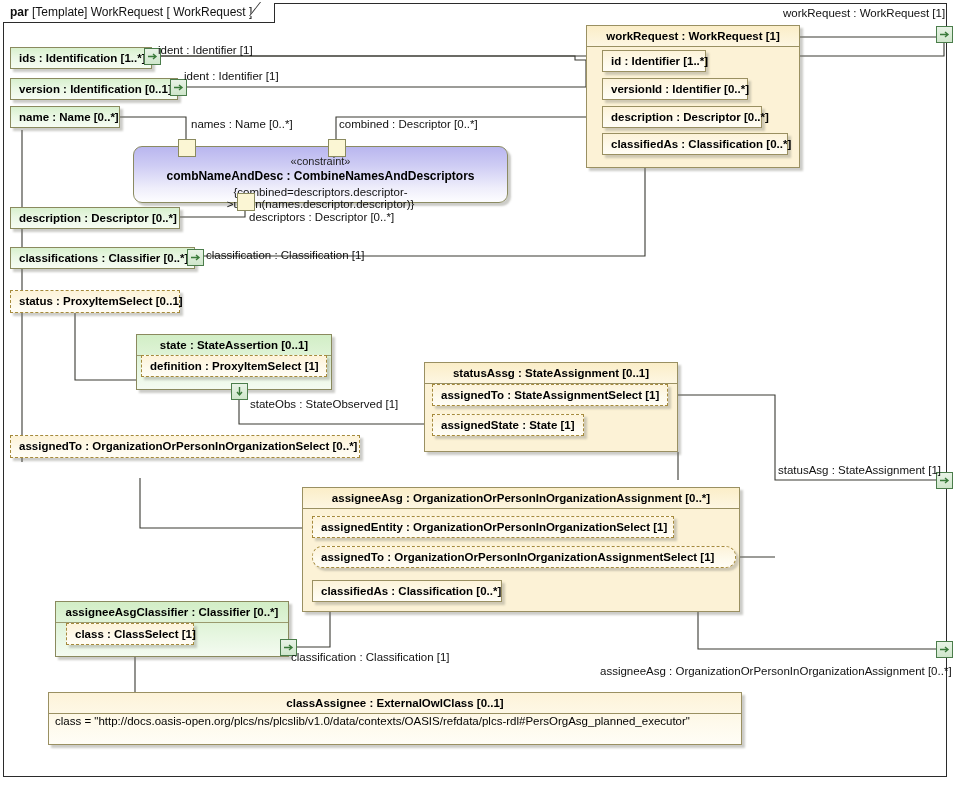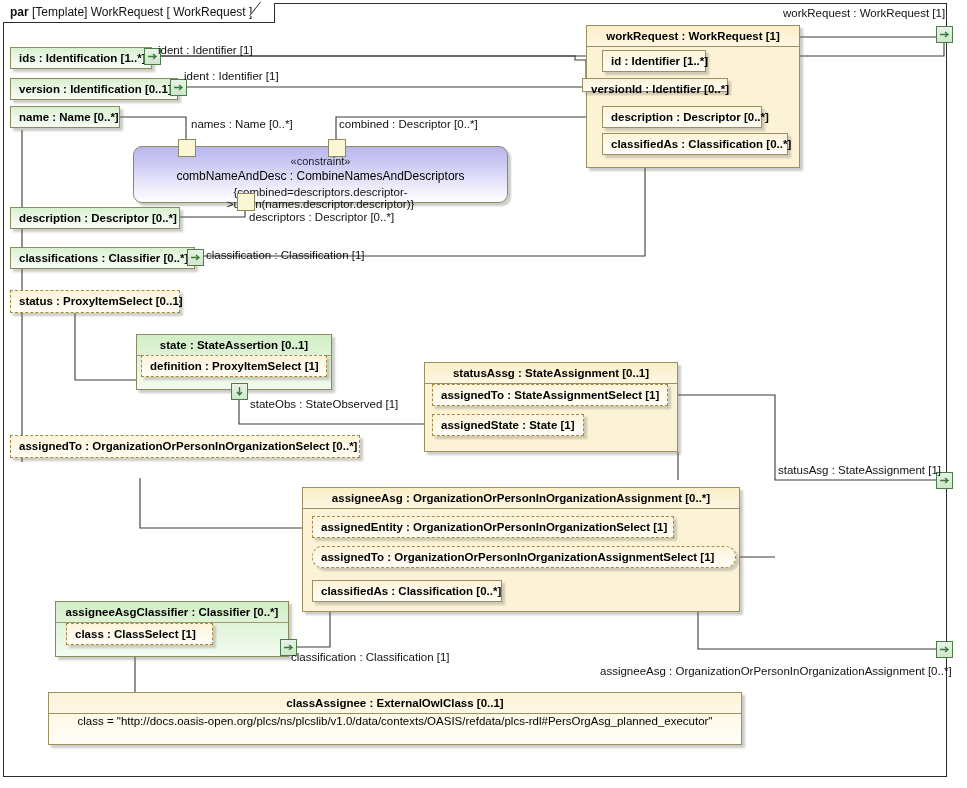--- a/index.html
+++ b/index.html
@@ -34,35 +34,35 @@
 
   
   .inner{position:absolute;box-sizing:border-box;font-size:11.5px;font-weight:bold;color:#000;
          padding:3px 8px;white-space:nowrap;line-height:14px;box-shadow:3px 3px 2px rgba(120,120,110,.34);}
 
   
   .constraint{position:absolute;box-sizing:border-box;border:1px solid #8b8b62;border-radius:9px;
         background:linear-gradient(180deg,#b9b6ef 0%,#cfcdf4 35%,#efeefb 75%,#fdfdff 100%);
         box-shadow:3px 3px 2px rgba(120,120,110,.38);text-align:center;}
   .constraint .stereo{font-size:11px;color:#222;padding-top:8px;}
-  .constraint .cname{font-size:12px;font-weight:normal;color:#000;padding-top:2px;}
+  .constraint .cname{font-size:12px;font-weight:bold;color:#000;padding-top:2px;}
   .constraint .cexpr{font-size:11.5px;color:#111;padding:3px 6px 5px 6px;}
 
   
   .port{position:absolute;width:17px;height:17px;box-sizing:border-box;
         border:1px solid #4b7d4b;background:linear-gradient(180deg,#e8f3e6 0%,#cfe6cb 100%);}
   .port svg{display:block;}
   .port.pale{border:1px solid #8a8a5e;background:#fbf6d4;}
 
   
   .lbl{position:absolute;font-size:11.5px;color:#111;white-space:nowrap;line-height:13px;}
 
   
   .dv-title{text-align:center;font-weight:bold;font-size:11.5px;padding:2px 0 1px;}
-  .dv-body{text-align:center;font-size:11.5px;padding:1px 6px 3px;white-space:nowrap;}
+  .dv-body{text-align:left;font-size:11.5px;padding:1px 6px 3px;white-space:nowrap;}
 </style>
 </head>
 <body>
 
 <div id="stage">
 
   <div class="frame"></div>
   <div class="frame-tab">
     <span class="kw">par</span>
     <span>[Template] WorkRequest [ WorkRequest ]</span>
@@ -153,21 +153,21 @@
   <div class="port" style="left:231px;top:383px;">
     <svg width="15" height="15" viewBox="0 0 15 15">
         <path d="M7.5 3 V10 M5 8 L7.5 11 L10 8" stroke="#3a7a3a" stroke-width="1.4" fill="none"></path>
       </svg>
   </div>
 
   <div class="blk compartment" style="left:586px;top:25px;width:214px;height:143px;">
     <div class="hdr" style="background:linear-gradient(180deg,#fbeec8 0%,#fdf6e2 100%);border-bottom:1px solid #9a9062;">workRequest : WorkRequest [1]</div>
   </div>
   <div class="inner creamlite" style="left:602px;top:50px;width:104px;height:22px;">id : Identifier [1..*]</div>
-  <div class="inner creamlite" style="left:582px;top:78px;width:146px;height:14px;">versionId : Identifier [0..*]</div>
+  <div class="inner creamlite" style="left:602px;top:78px;width:146px;height:22px;">versionId : Identifier [0..*]</div>
   <div class="inner creamlite" style="left:602px;top:106px;width:160px;height:22px;">description : Descriptor [0..*]</div>
   <div class="inner creamlite" style="left:602px;top:133px;width:186px;height:22px;">classifiedAs : Classification [0..*]</div>
 
   <div class="constraint" style="left:133px;top:146px;width:375px;height:57px;">
     <div class="stereo">«constraint»</div>
     <div class="cname">combNameAndDesc : CombineNamesAndDescriptors</div>
     <div class="cexpr">{combined=descriptors.descriptor-&gt;union(names.descriptor.descriptor)}</div>
   </div>
   <div class="port pale" style="left:178px;top:139px;width:18px;height:18px;"></div>
   <div class="port pale" style="left:328px;top:139px;width:18px;height:18px;"></div>
@@ -186,21 +186,21 @@
   <div class="blk compartment" style="left:302px;top:487px;width:438px;height:125px;">
     <div class="hdr" style="background:linear-gradient(180deg,#fbeec8 0%,#fdf6e2 100%);border-bottom:1px solid #9a9062;">assigneeAsg : OrganizationOrPersonInOrganizationAssignment [0..*]</div>
   </div>
   <div class="inner creamlite dashed" style="left:312px;top:516px;width:362px;height:22px;">assignedEntity : OrganizationOrPersonInOrganizationSelect [1]</div>
   <div class="inner creamlite dashed" style="left:312px;top:546px;width:424px;height:22px;border-radius:10px;">assignedTo : OrganizationOrPersonInOrganizationAssignmentSelect [1]</div>
   <div class="inner creamlite" style="left:312px;top:580px;width:190px;height:22px;">classifiedAs : Classification [0..*]</div>
 
   <div class="blk greenbox" style="left:55px;top:601px;width:234px;height:56px;">
     <div class="hdr" style="border-bottom:1px solid #9a9a6e;">assigneeAsgClassifier : Classifier [0..*]</div>
   </div>
-  <div class="inner creamlite dashed" style="left:66px;top:623px;width:147px;height:22px;">class : ClassSelect [1]</div>
+  <div class="inner creamlite dashed" style="left:66px;top:623px;width:128px;height:22px;">class : ClassSelect [1]</div>
   <div class="port" style="left:280px;top:639px;">
     <svg width="15" height="15" viewBox="0 0 15 15">
         <path d="M3 7.5 H10 M8 5 L11 7.5 L8 10" stroke="#3a7a3a" stroke-width="1.4" fill="none"></path>
       </svg>
   </div>
 
   <div class="blk creamlite" style="left:48px;top:692px;width:694px;height:53px;">
     <div class="hdr" style="border-bottom:1px solid #9a9062;">classAssignee : ExternalOwlClass [0..1]</div>
     <div class="dv-body">class = "http://docs.oasis-open.org/plcs/ns/plcslib/v1.0/data/contexts/OASIS/refdata/plcs-rdl#PersOrgAsg_planned_executor"</div>
   </div>

